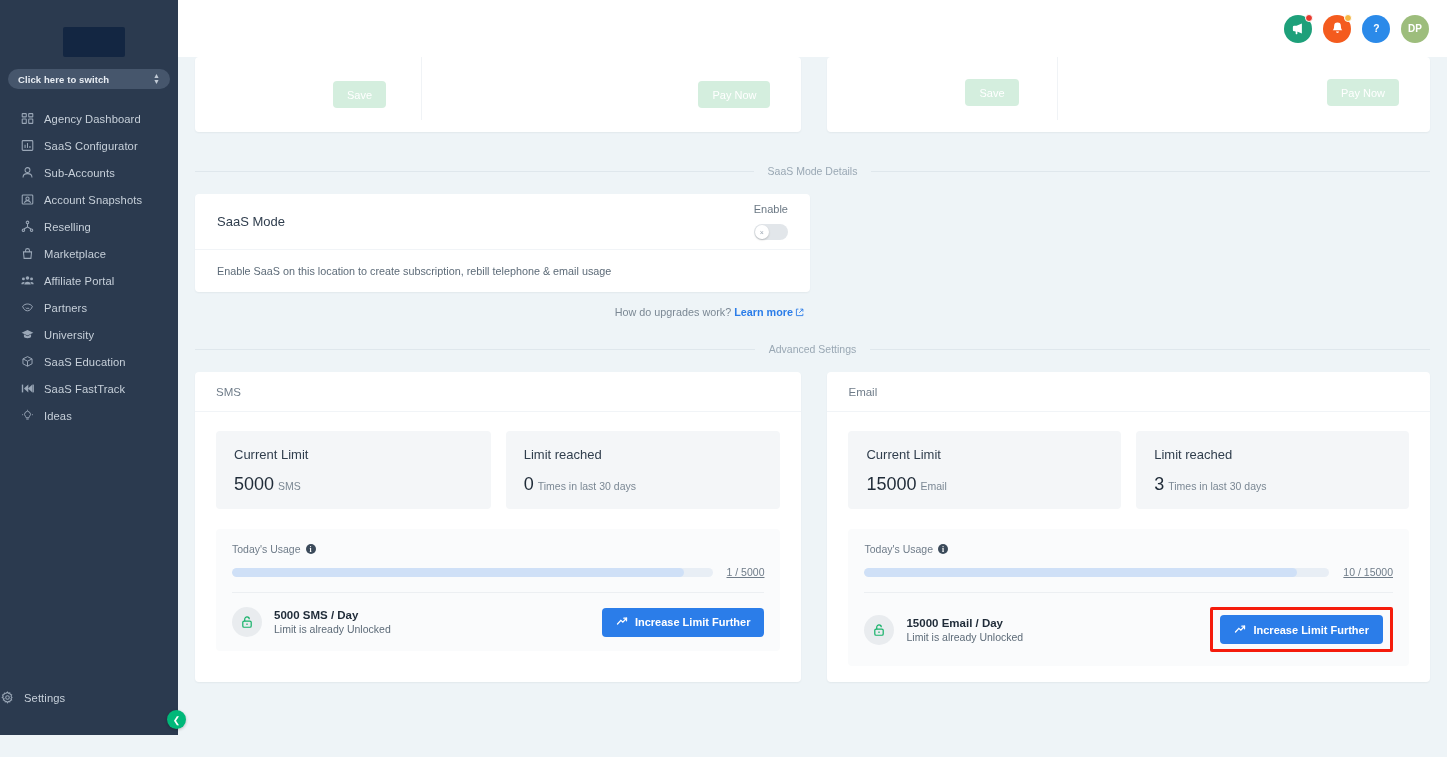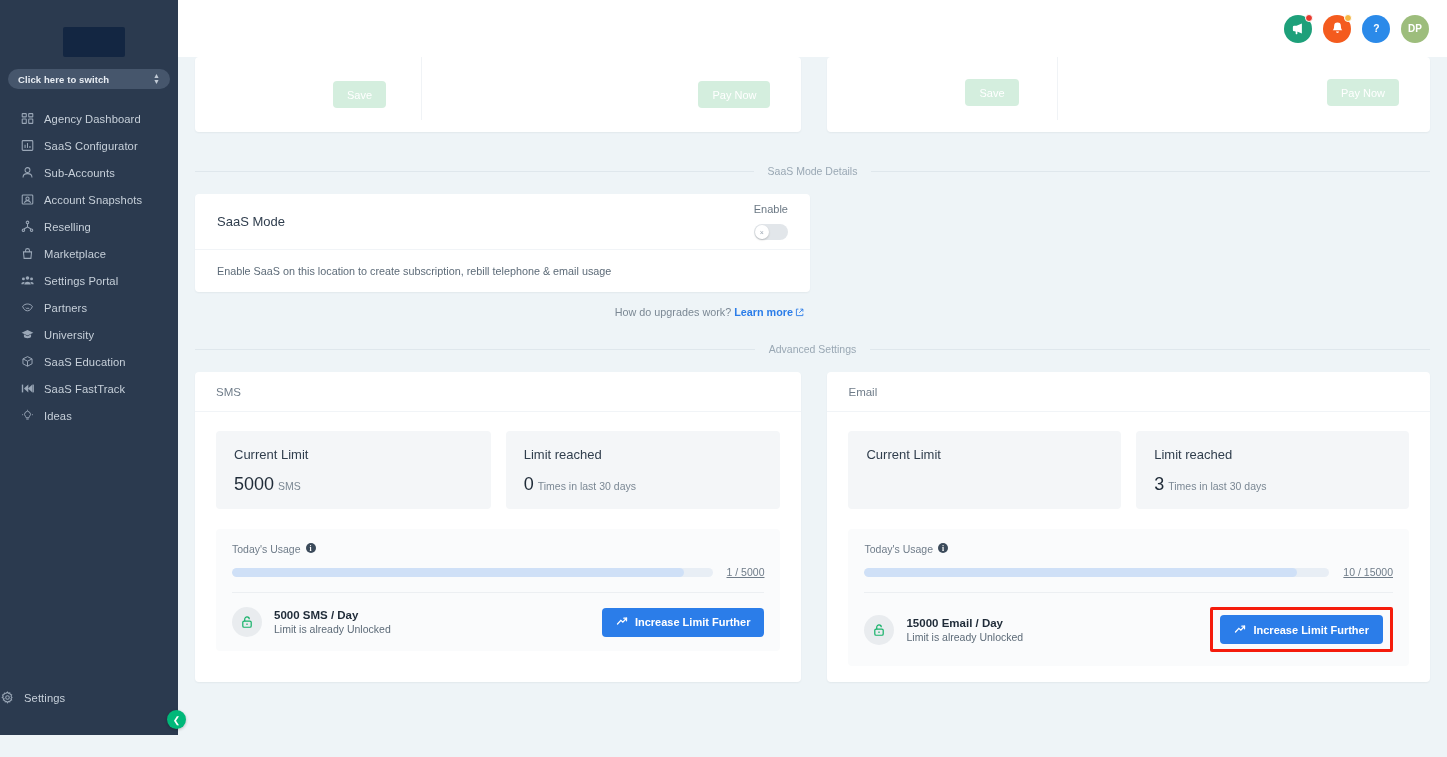--- a/index.html
+++ b/index.html
@@ -189,21 +189,21 @@
   .stat-val { font-size: 18px; color: #1f2b38; font-weight: normal; }
   .stat-unit { font-size: 10.5px; color: #7b8894; margin-left: 4px; }
 
   .usage-box {
     margin: 20px 21px 0 21px;
     background: #fafbfc; border-radius: 4px;
     padding: 14px 16px 0 16px;
   }
   .usage-label {
     font-size: 10.5px; color: #6f7c89;
-    display: flex; align-items: flex-start; gap: 5px; margin-bottom: 11px;
+    display: flex; align-items: center; gap: 5px; margin-bottom: 11px;
   }
   .info-ico {
     width: 10px; height: 10px; border-radius: 50%;
     background: #3b4a5a; color: #fff; font-size: 7.5px;
     display: flex; align-items: center; justify-content: center;
     font-weight: bold; font-family: "Liberation Serif", serif;
   }
   .bar-row { display: flex; align-items: center; gap: 14px; }
   .bar-track {
     flex: 1; height: 9px; border-radius: 5px; background: #e8eef5;
@@ -325,21 +325,21 @@
       <span class="nav-ico">
         <svg viewBox="0 0 16 16" fill="currentColor">
           <circle cx="8" cy="5" r="2.2"></circle>
             <circle cx="3" cy="6" r="1.8"></circle>
             <circle cx="13" cy="6" r="1.8"></circle>
           <path d="M4 13c0-2.2 1.8-3.6 4-3.6s4 1.4 4 3.6z"></path>
           <path d="M.4 12.6c0-1.8 1.2-2.8 2.8-2.8.5 0 1 .1 1.3.3-.8.6-1.3 1.5-1.4 2.5z"></path>
           <path d="M15.6 12.6c0-1.8-1.2-2.8-2.8-2.8-.5 0-1 .1-1.3.3.8.6 1.3 1.5 1.4 2.5z"></path>
         </svg>
       </span>
-      <span class="nav-label">Settings Portal</span>
+      <span class="nav-label">Affiliate Portal</span>
     </div>
 
     <div class="nav-item">
       <span class="nav-ico">
         <svg viewBox="0 0 16 16" fill="none" stroke="currentColor" stroke-width="1.2">
           <path d="M2 6.5c1.6-2 4-2.8 6-2.8s4.4.8 6 2.8c-1 3.4-3.4 5.6-6 5.6S3 9.9 2 6.5z"></path>
           <path d="M6 8.2l1.4 1.4 1.2-1.2 1.4 1.4"></path>
         </svg>
       </span>
       <span class="nav-label">Partners</span>
@@ -538,20 +538,21 @@
         </div>
       </div>
     </div>
 
     <div class="card adv-card right">
       <div class="adv-head">Email</div>
 
       <div class="stat-row">
         <div class="stat-box">
           <div class="stat-title">Current Limit</div>
+          <div><span class="stat-val">15000</span><span class="stat-unit">Email</span></div>
         </div>
         <div class="stat-box">
           <div class="stat-title">Limit reached</div>
           <div><span class="stat-val">3</span><span class="stat-unit">Times in last 30 days</span></div>
         </div>
       </div>
 
       <div class="usage-box">
         <div class="usage-label">
           <span>Today's Usage</span>

